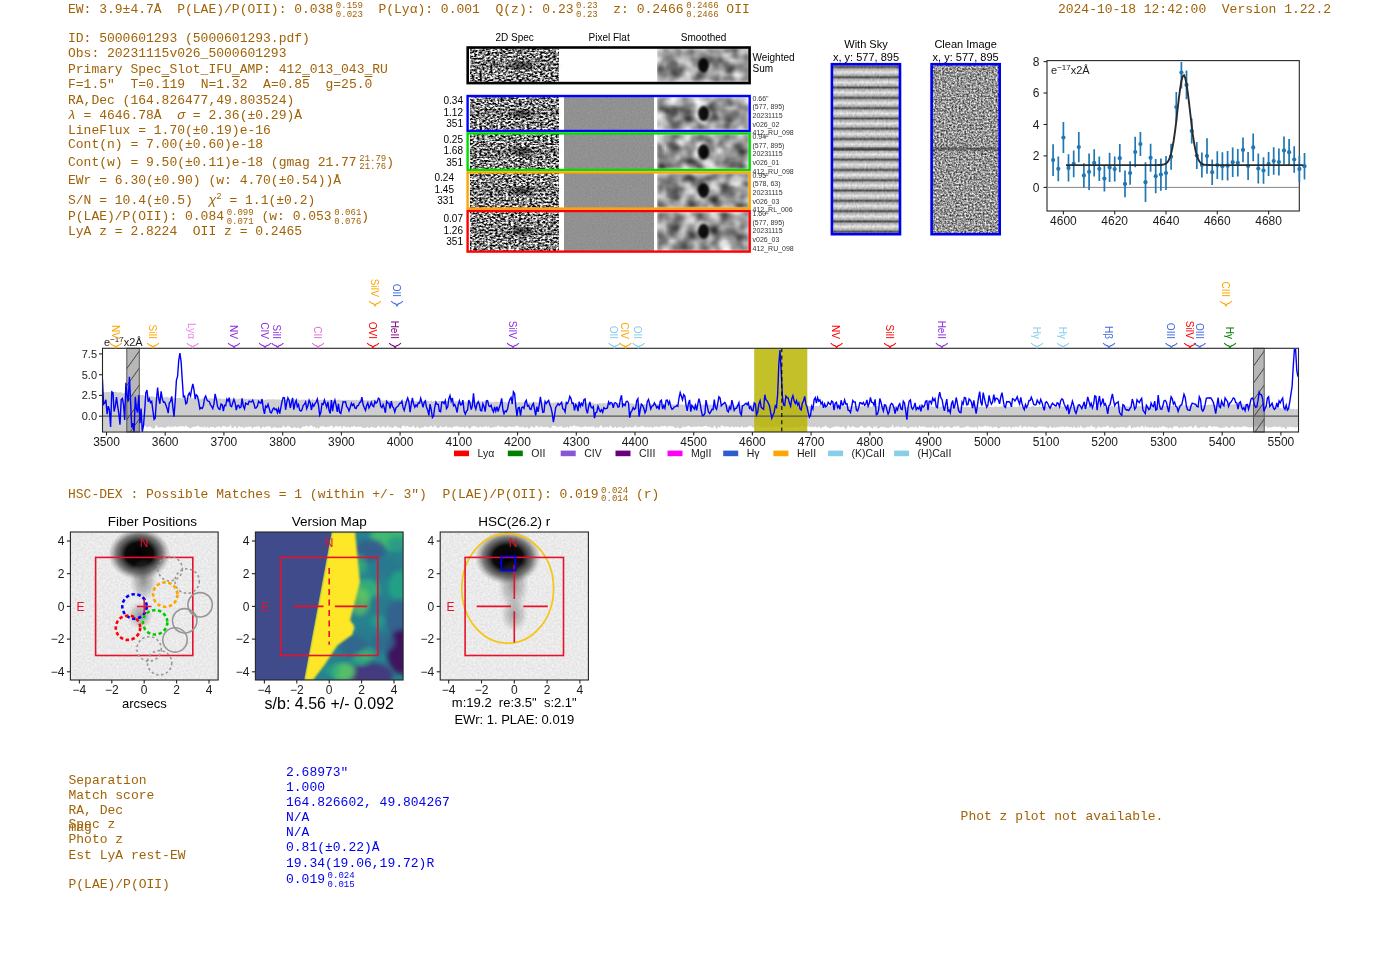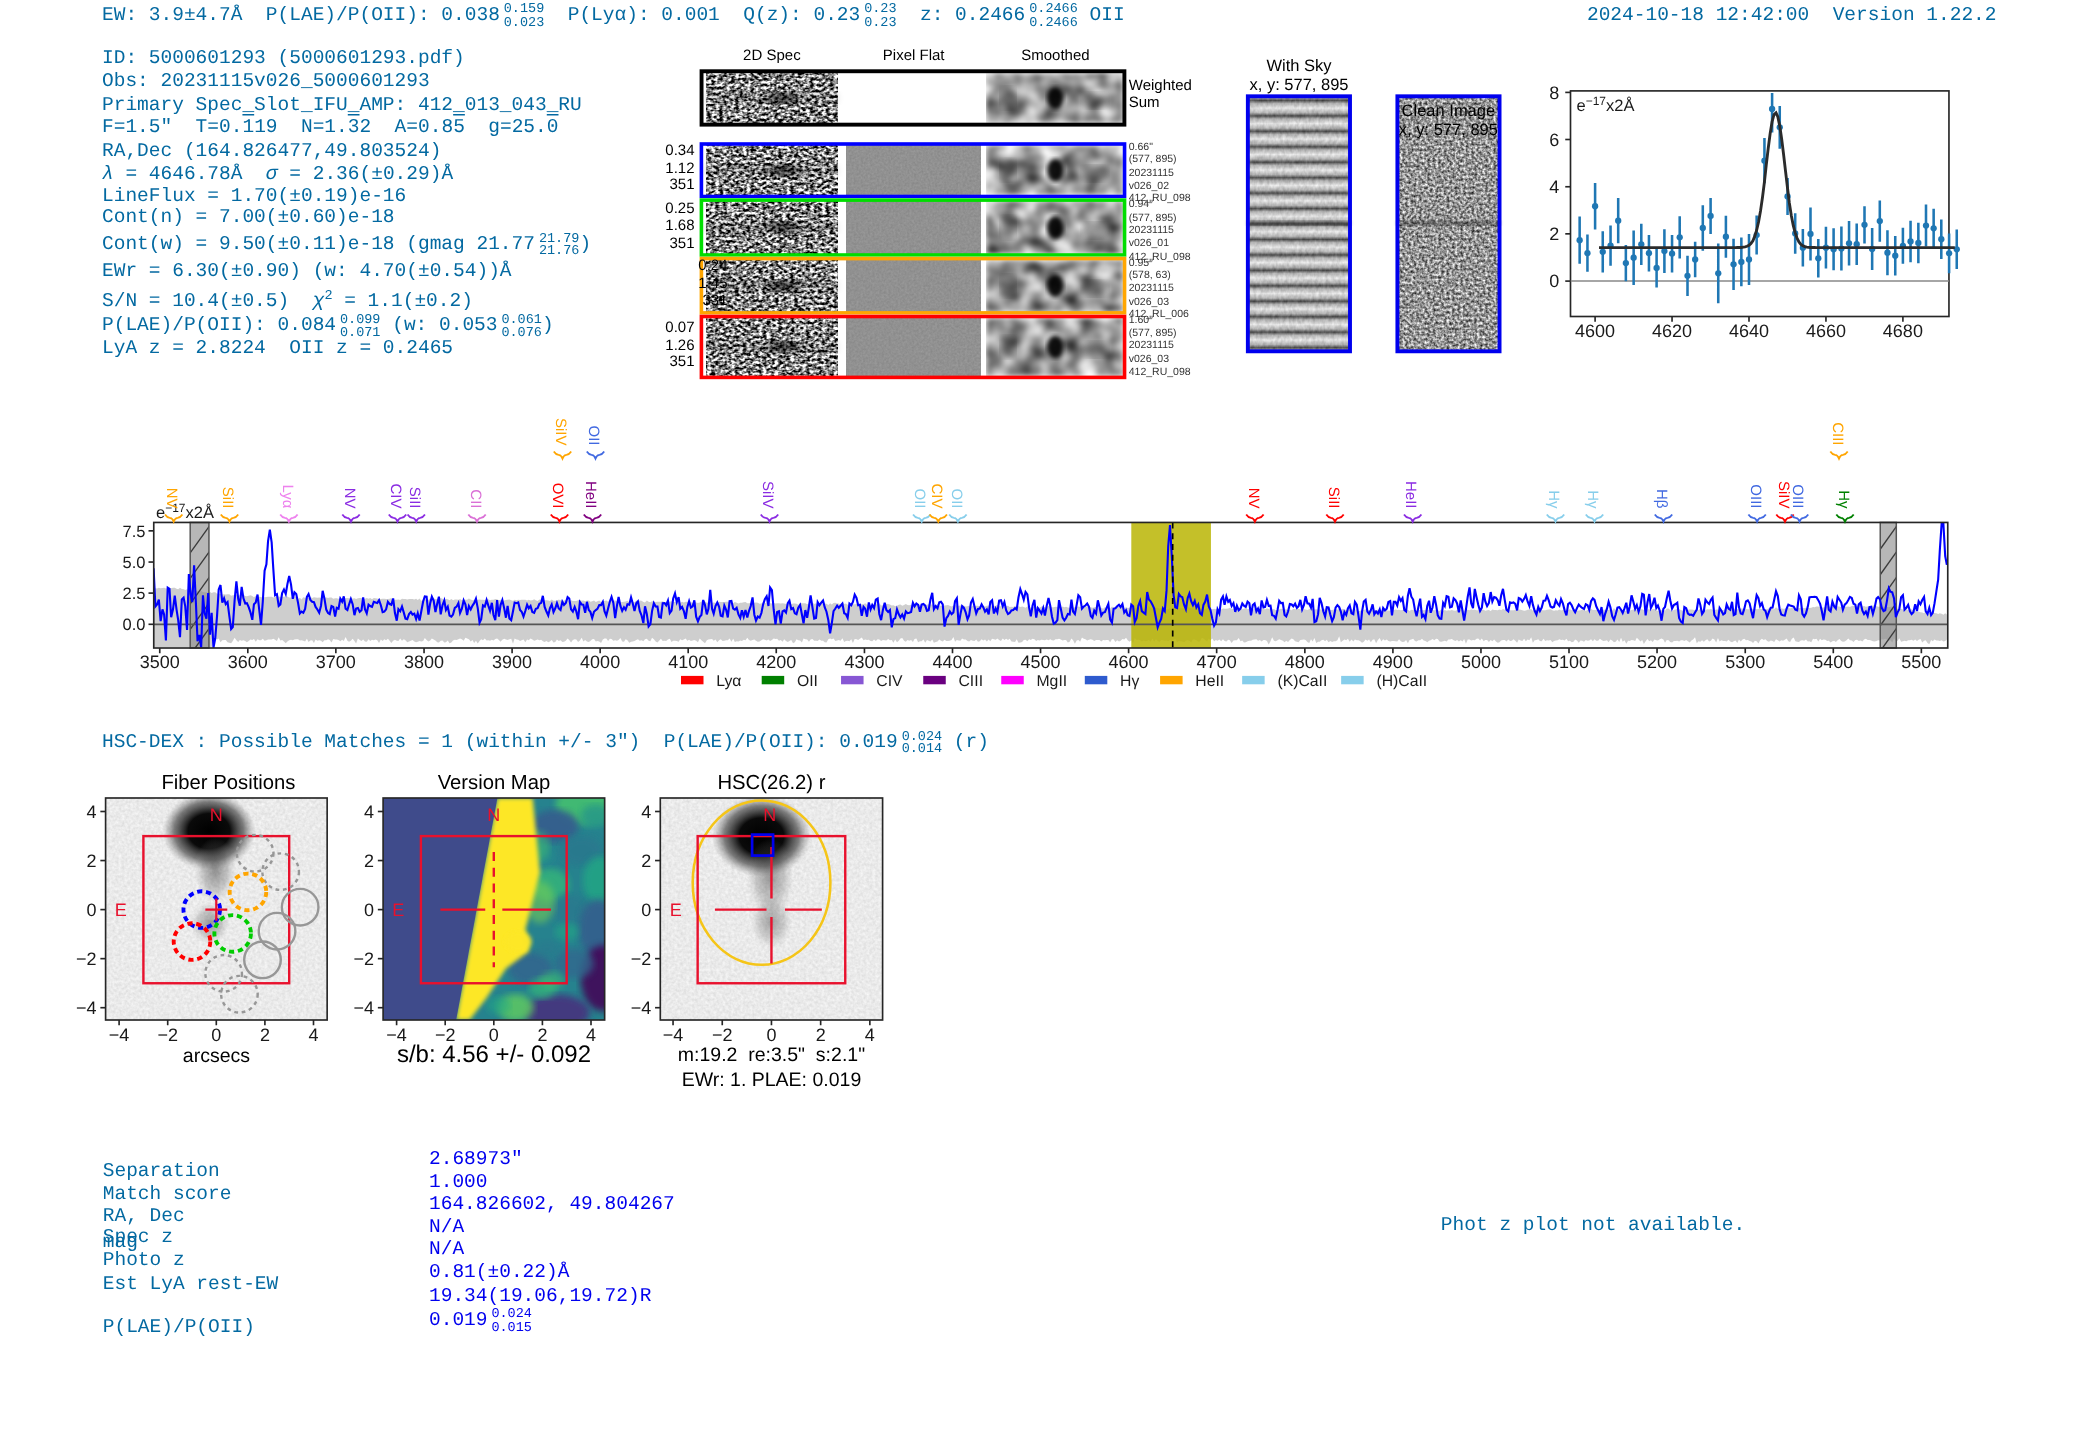--- a/index.html
+++ b/index.html
@@ -1,17 +1,17 @@
 <!DOCTYPE html>
 <html><head><meta charset="utf-8"><style>
 html,body{margin:0;padding:0;background:#fff;}
 #pg{position:relative;width:1400px;height:953px;background:#fff;overflow:hidden;
  font-family:"Liberation Mono",monospace;}
 .t{position:absolute;white-space:pre;}
-.mono{font-family:"Liberation Mono",monospace;font-size:13px;color:#0369a1;line-height:15px;}
+.mono{font-family:"Liberation Mono",monospace;font-size:13px;color:#a16207;line-height:15px;}
 .sans{font-family:"Liberation Sans",sans-serif;color:#000;}
 .ctr{transform:translateX(-50%);}
 .rgt{transform:translateX(-100%);}
 .ss{display:inline-block;vertical-align:-3.5px;font-size:9px;line-height:8.5px;text-align:center;}
 .ss span{display:block;}
 svg{position:absolute;left:0;top:0;}
 </style></head><body>
 <div id="pg">
 <svg width="1400" height="953" viewBox="0 0 1400 953">
       <defs>
@@ -571,28 +571,28 @@
     <div class="t mono" style="left:68px;top:173.0px;">EWr = 6.30(±0.90) (w: 4.70(±0.54))Å</div>
     <div class="t mono" style="left:68px;top:190.0px;">S/N = 10.4(±0.5)  <i>χ</i><sup style="font-size:9px">2</sup> = 1.1(±0.2)</div>
     <div class="t mono" style="left:68px;top:209.0px;">P(LAE)/P(OII): 0.084 <span class="ss"><span>0.099</span><span>0.071</span></span> (w: 0.053 <span class="ss"><span>0.061</span><span>0.076</span></span>)</div>
     <div class="t mono" style="left:68px;top:224.0px;">LyA z = 2.8224  OII z = 0.2465</div>
     <div class="t sans ctr" style="left:514.6px;top:32px;font-size:10px;">2D Spec</div>
     <div class="t sans ctr" style="left:609.1px;top:32px;font-size:10px;">Pixel Flat</div>
     <div class="t sans ctr" style="left:703.6px;top:32px;font-size:10px;">Smoothed</div>
     <div class="t sans" style="left:752.5px;top:53px;font-size:10px;line-height:10.5px;">Weighted<br>Sum</div>
     <div class="t sans rgt" style="left:463px;top:95px;font-size:10px;line-height:11.5px;text-align:right;">0.34<br>1.12<br>351</div>
     <div class="t sans rgt" style="left:463px;top:133.5px;font-size:10px;line-height:11.5px;text-align:right;">0.25<br>1.68<br>351</div>
-    <div class="t sans rgt" style="left:485px;top:172px;font-size:10px;line-height:11.5px;text-align:right;">0.24<br>1.45<br>331</div>
+    <div class="t sans rgt" style="left:454px;top:172px;font-size:10px;line-height:11.5px;text-align:right;">0.24<br>1.45<br>331</div>
     <div class="t sans rgt" style="left:463px;top:213px;font-size:10px;line-height:11.5px;text-align:right;">0.07<br>1.26<br>351</div>
     <div class="t sans" style="left:752.5px;top:94.5px;font-size:7px;line-height:8.7px;color:#333;">0.66"<br>(577, 895)<br>20231115<br>v026_02<br>412_RU_098</div>
     <div class="t sans" style="left:752.5px;top:133px;font-size:7px;line-height:8.7px;color:#333;">0.94"<br>(577, 895)<br>20231115<br>v026_01<br>412_RU_098</div>
     <div class="t sans" style="left:752.5px;top:171.5px;font-size:7px;line-height:8.7px;color:#333;">0.95"<br>(578, 63)<br>20231115<br>v026_03<br>412_RL_006</div>
     <div class="t sans" style="left:752.5px;top:210px;font-size:7px;line-height:8.7px;color:#333;">1.60"<br>(577, 895)<br>20231115<br>v026_03<br>412_RU_098</div>
     <div class="t sans ctr" style="left:866px;top:38px;font-size:11px;line-height:12.5px;text-align:center;">With Sky<br>x, y: 577, 895</div>
-    <div class="t sans ctr" style="left:965.6px;top:38px;font-size:11px;line-height:12.5px;text-align:center;margin-top:30px;">Clean Image<br>x, y: 577, 895</div>
+    <div class="t sans ctr" style="left:965.6px;top:38px;font-size:11px;line-height:12.5px;text-align:center;">Clean Image<br>x, y: 577, 895</div>
     <div class="t mono" style="left:68px;top:486.5px;">HSC-DEX : Possible Matches = 1 (within +/- 3")  P(LAE)/P(OII): 0.019 <span class="ss"><span>0.024</span><span>0.014</span></span> (r)</div>
     <div class="t sans ctr" style="left:144.3px;top:513.5px;font-size:13.5px;padding-left:16px;">Fiber Positions</div>
     <div class="t sans ctr" style="left:329.3px;top:513.5px;font-size:13.5px;">Version Map</div>
     <div class="t sans ctr" style="left:514.3px;top:513.5px;font-size:13.5px;">HSC(26.2) r</div>
     <div class="t sans ctr" style="left:144.3px;top:696px;font-size:13px;">arcsecs</div>
     <div class="t sans ctr" style="left:329.3px;top:695px;font-size:16px;">s/b: 4.56 +/- 0.092</div>
     <div class="t sans ctr" style="left:514.3px;top:695px;font-size:13px;">m:19.2  re:3.5"  s:2.1"</div>
     <div class="t sans ctr" style="left:514.3px;top:711.5px;font-size:13px;">EWr: 1. PLAE: 0.019</div>
     <div class="t mono" style="left:68.5px;top:773.0px;">Separation</div>
     <div class="t mono" style="left:68.5px;top:787.8px;">Match score</div>

